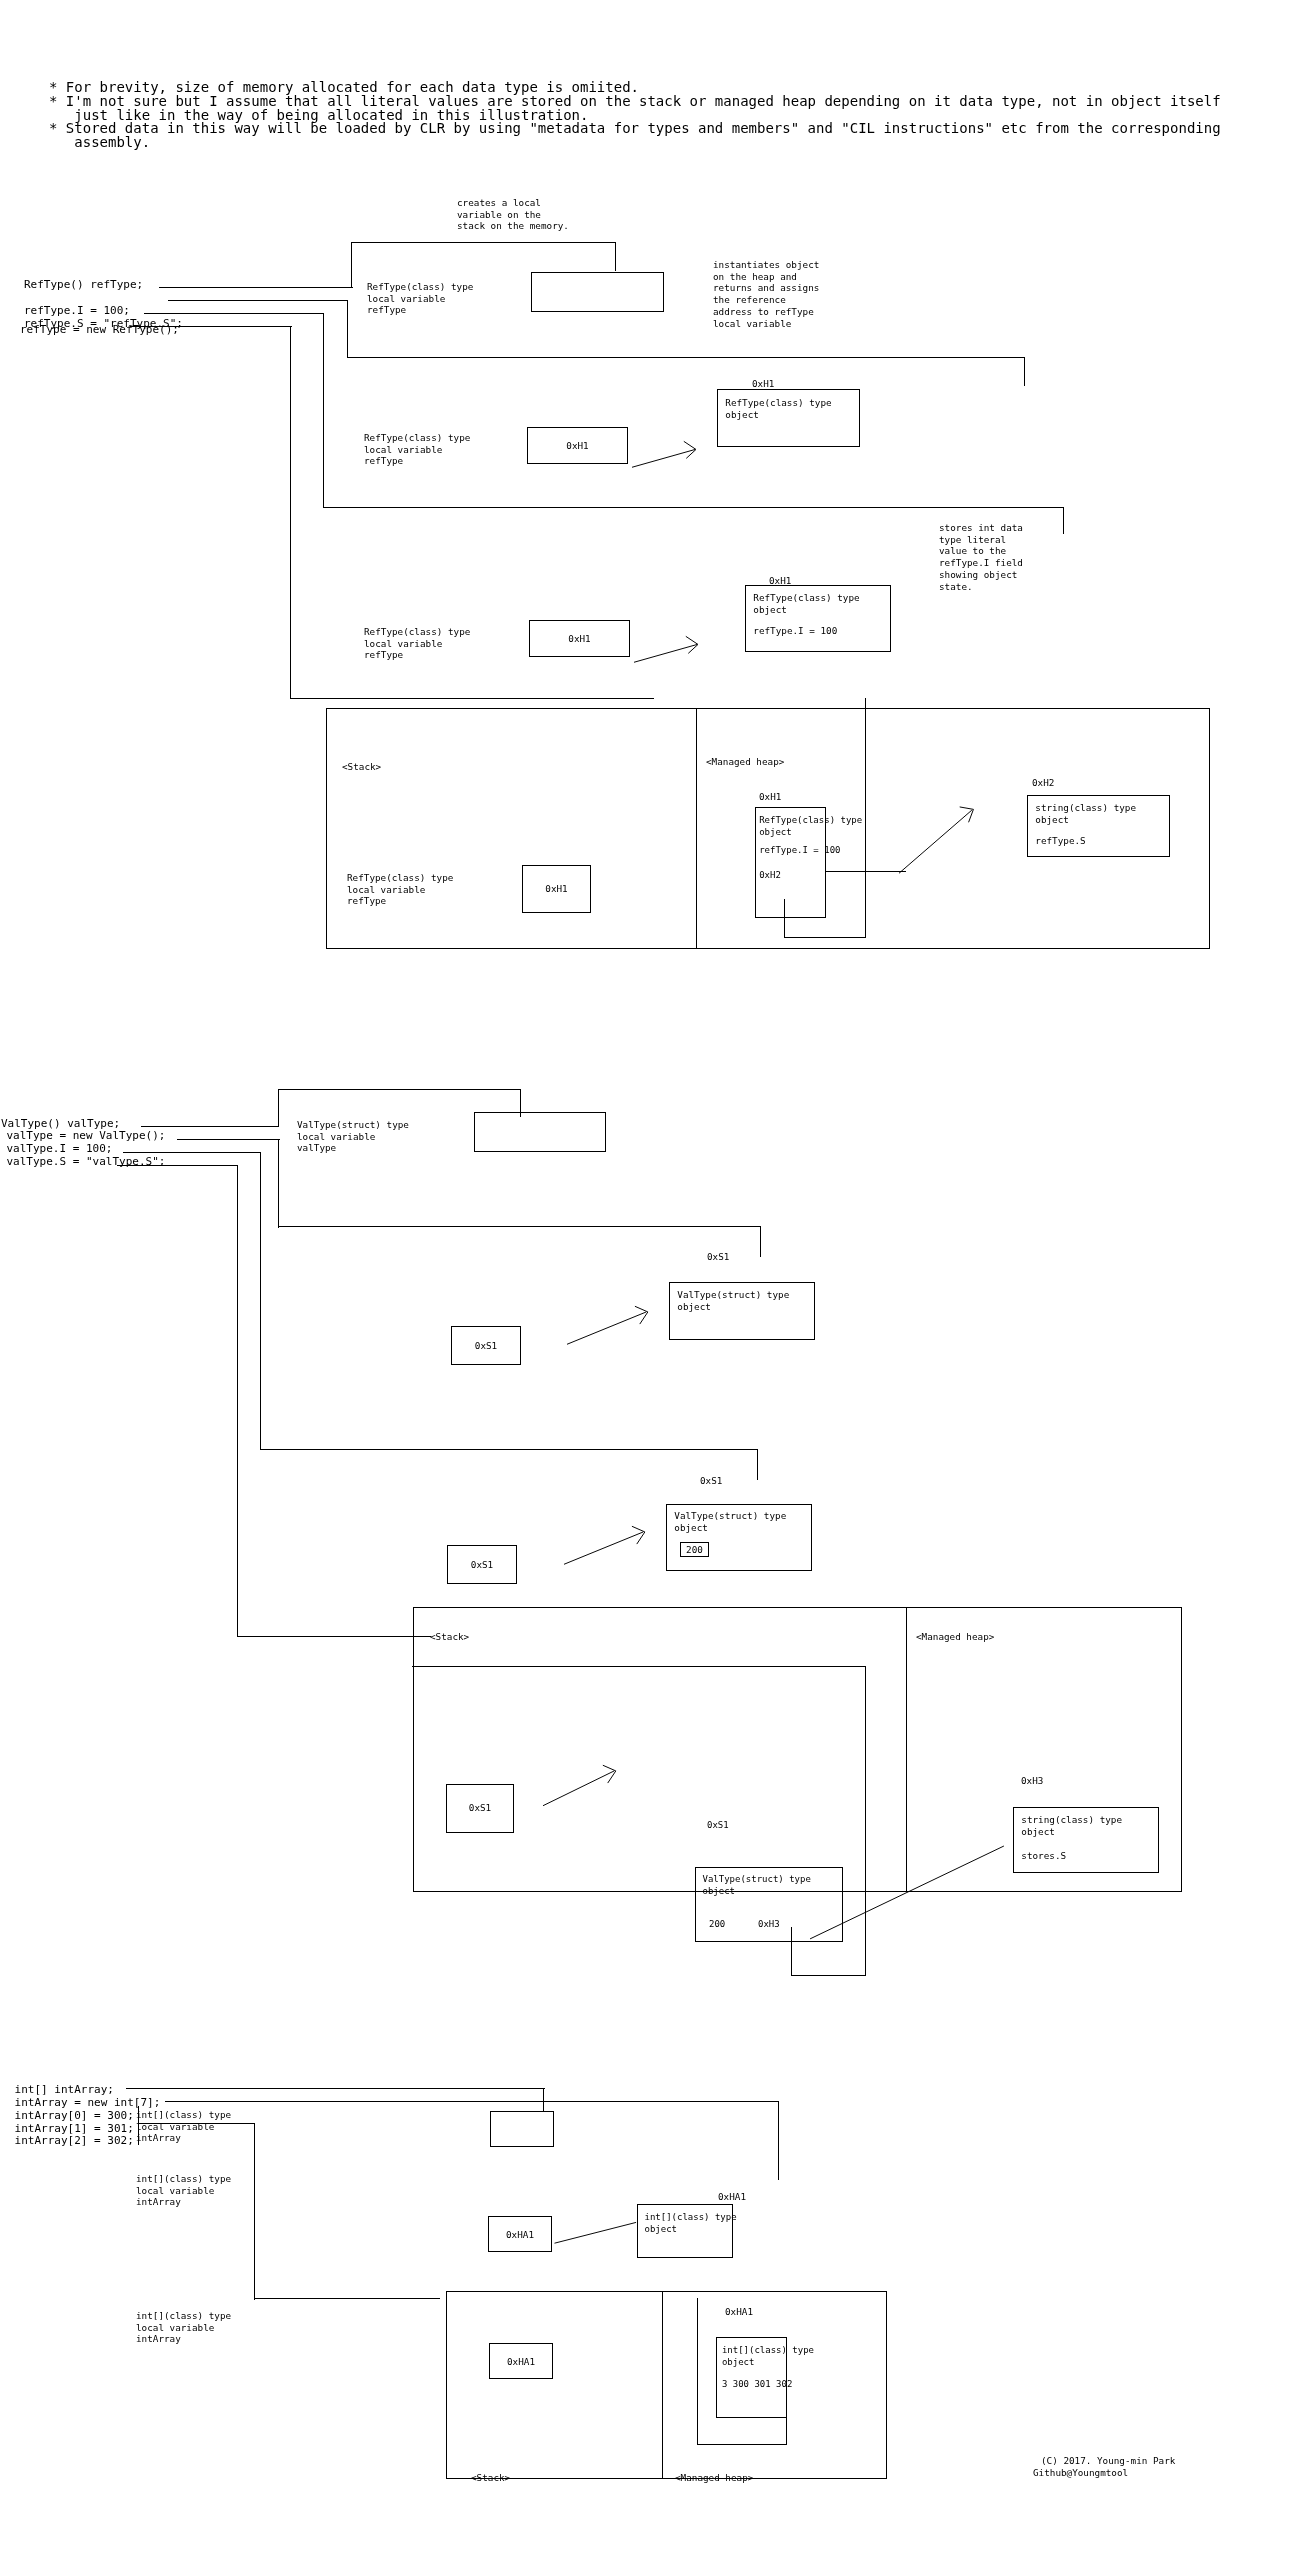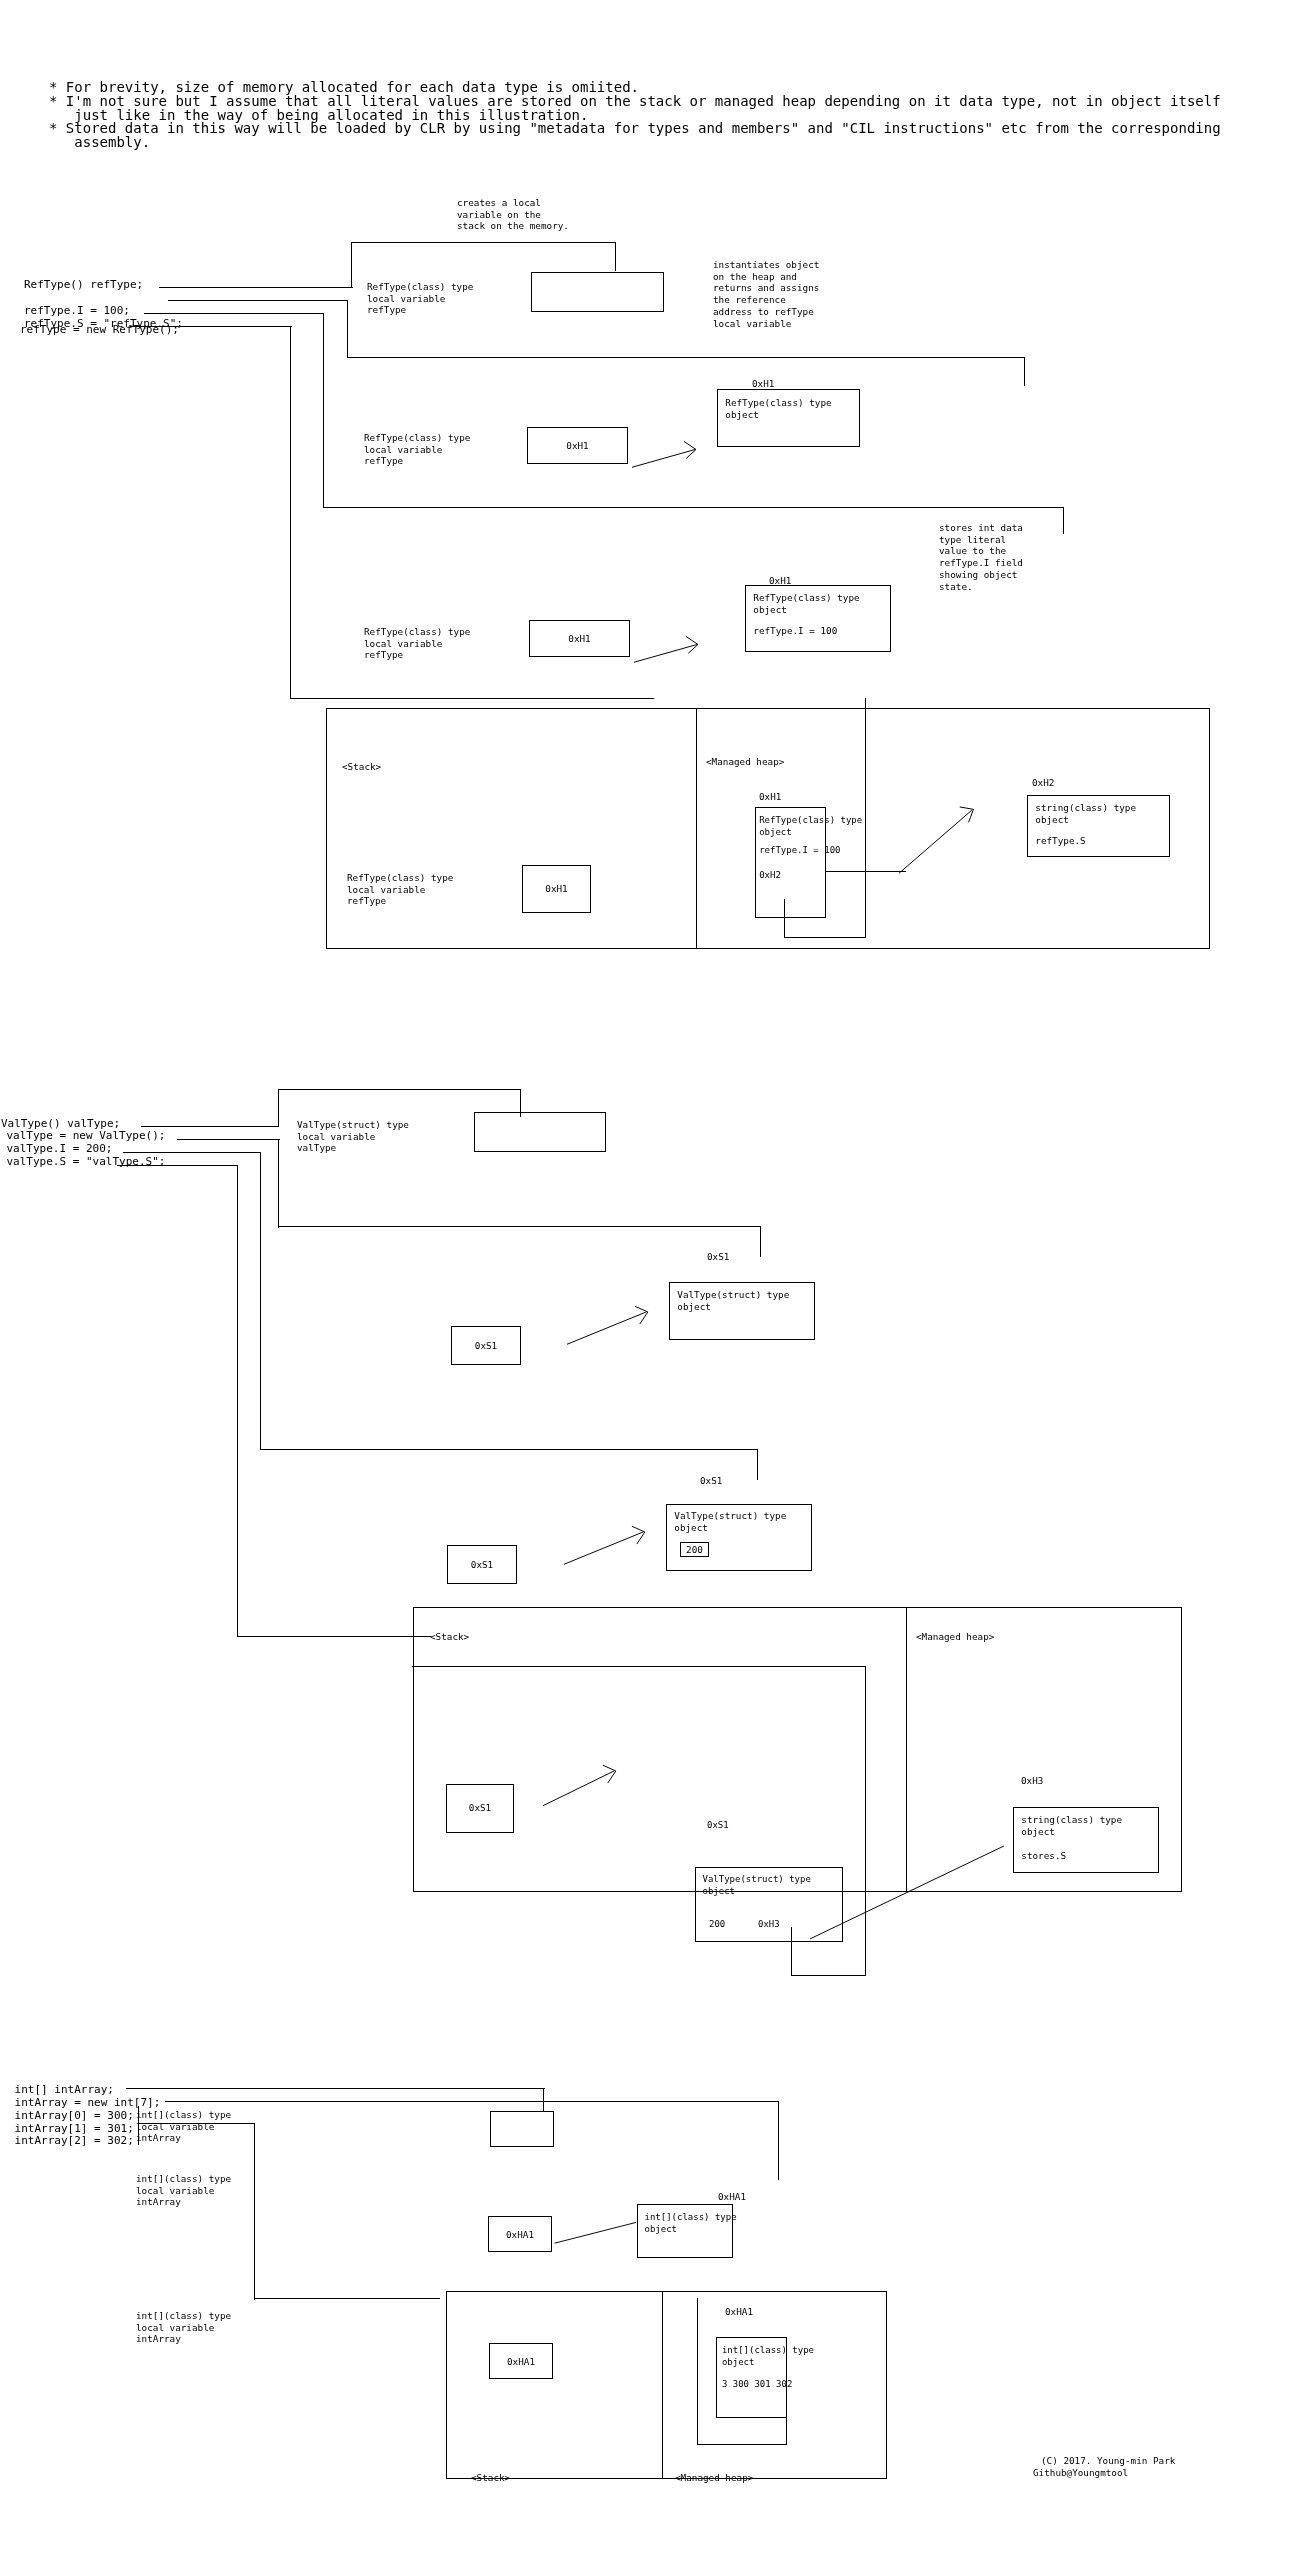--- a/index.html
+++ b/index.html
@@ -152,21 +152,21 @@
 
   <div class="addr" style="left:1032px;top:777px;">0xH2</div>
   <div class="box" style="left:1027px;top:795px;width:143px;height:62px;">
     <div class="boxlbl" style="left:7.3px;top:5.7px;">string(class) type</div>
     <div class="boxlbl" style="left:7.3px;top:18px;">object</div>
     <div class="boxlbl" style="left:7.3px;top:39px;">refType.S</div>
   </div>
 
   <div class="codeline t" style="left:1px;top:1118px;">ValType() valType;</div>
   <div class="codeline t" style="left:6.5px;top:1130px;">valType = new ValType();</div>
-  <div class="codeline t" style="left:6.5px;top:1143px;">valType.I = 200;</div>
+  <div class="codeline t" style="left:6.5px;top:1143px;">valType.I = 100;</div>
   <div class="codeline t" style="left:6.5px;top:1156px;">valType.S = "valType.S";</div>
 
   <div class="ln hl" style="left:141px;top:1126px;width:138px;"></div>
   <div class="ln vl" style="left:278px;top:1089px;height:37px;"></div>
   <div class="ln hl" style="left:278px;top:1089px;width:243px;"></div>
   <div class="ln vl" style="left:520px;top:1089px;height:28px;"></div>
 
   <div class="ln hl" style="left:177px;top:1139px;width:103px;"></div>
   <div class="ln vl" style="left:278px;top:1139px;height:89px;"></div>
   <div class="ln hl" style="left:278px;top:1226px;width:483px;"></div>

